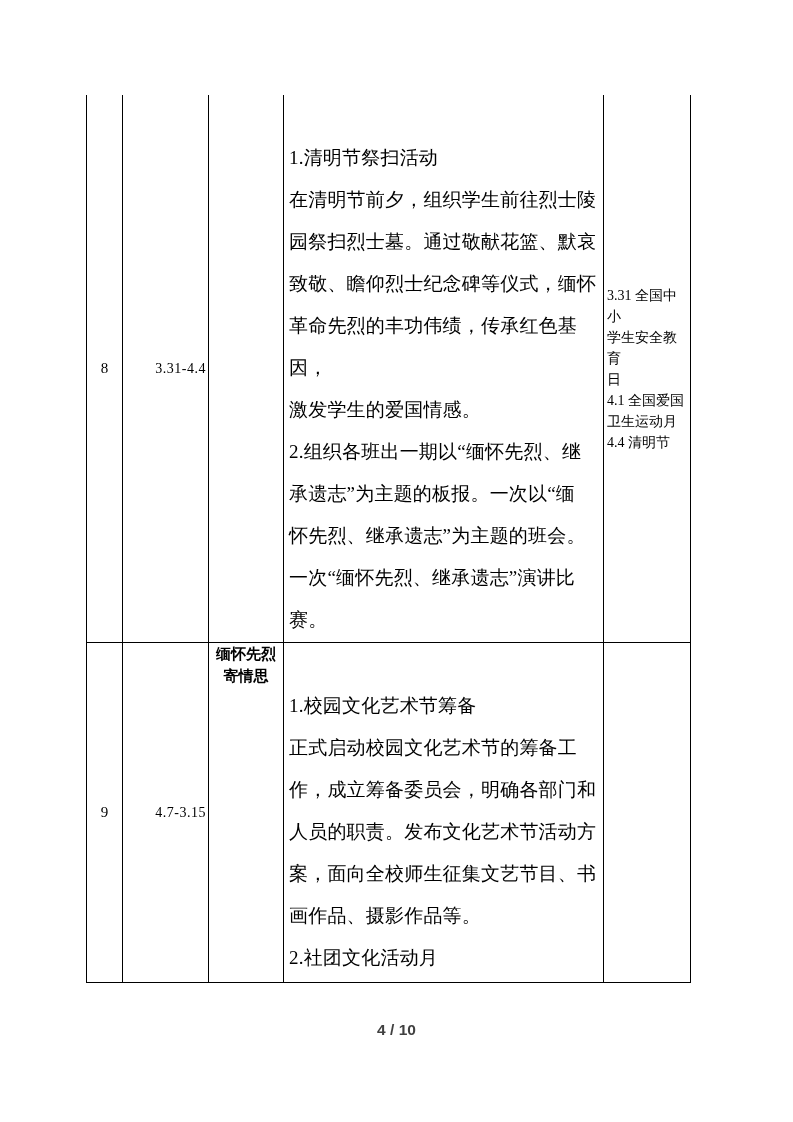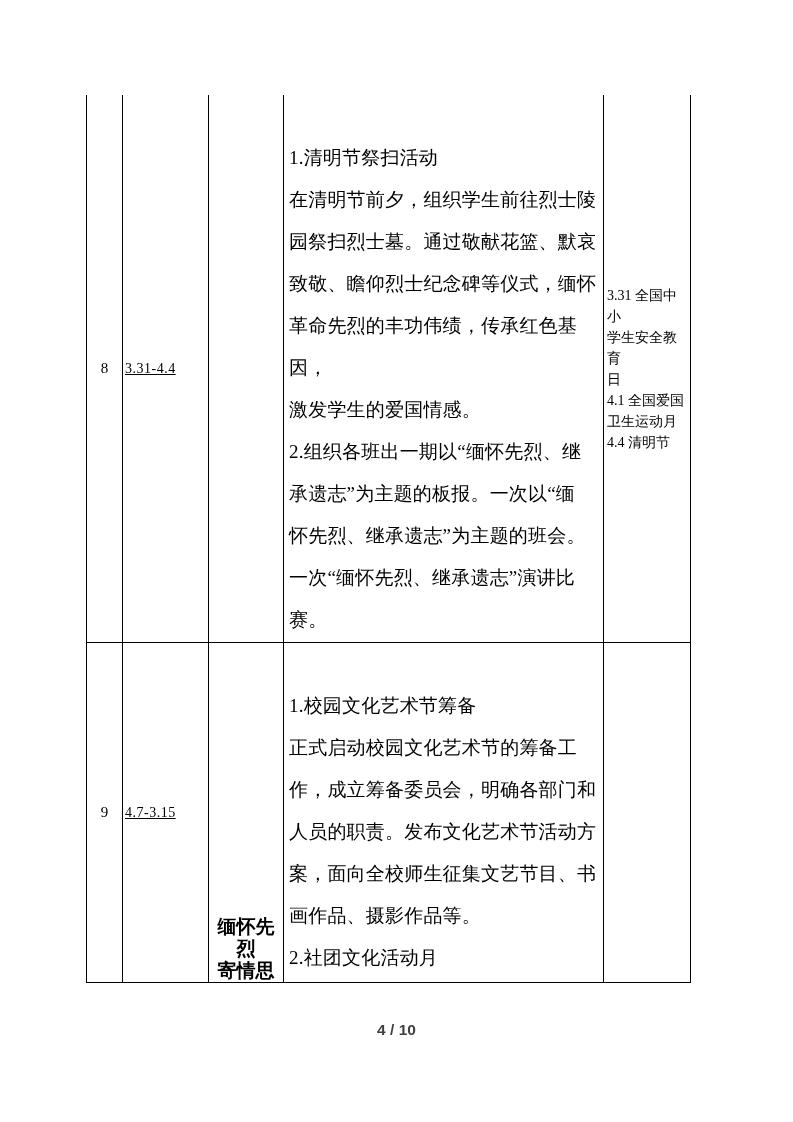--- a/index.html
+++ b/index.html
@@ -34,34 +34,33 @@
   }
   .cell.num {
     display: flex;
     align-items: center;
     justify-content: center;
     font-size: 15px;
   }
   .cell.date {
     display: flex;
     align-items: center;
-    justify-content: flex-start;
+    justify-content: flex-end;
     font-size: 14px;
     letter-spacing: 0.5px;
     padding: 0 2px;
-    text-decoration: underline;
   }
   .cell.theme {
     display: flex;
-    align-items: flex-end;
+    align-items: flex-start;
     justify-content: center;
     text-align: center;
     font-family: "Liberation Sans", "DejaVu Sans", sans-serif;
     font-weight: bold;
-    font-size: 19px;
+    font-size: 15px;
     line-height: 22px;
     white-space: pre-line;
   }
   .cell.content {
     padding: 0 4px 0 5px;
     font-size: 19px;
     line-height: 42px;
     white-space: pre-line;
     text-align: left;
     letter-spacing: 0.2px;

